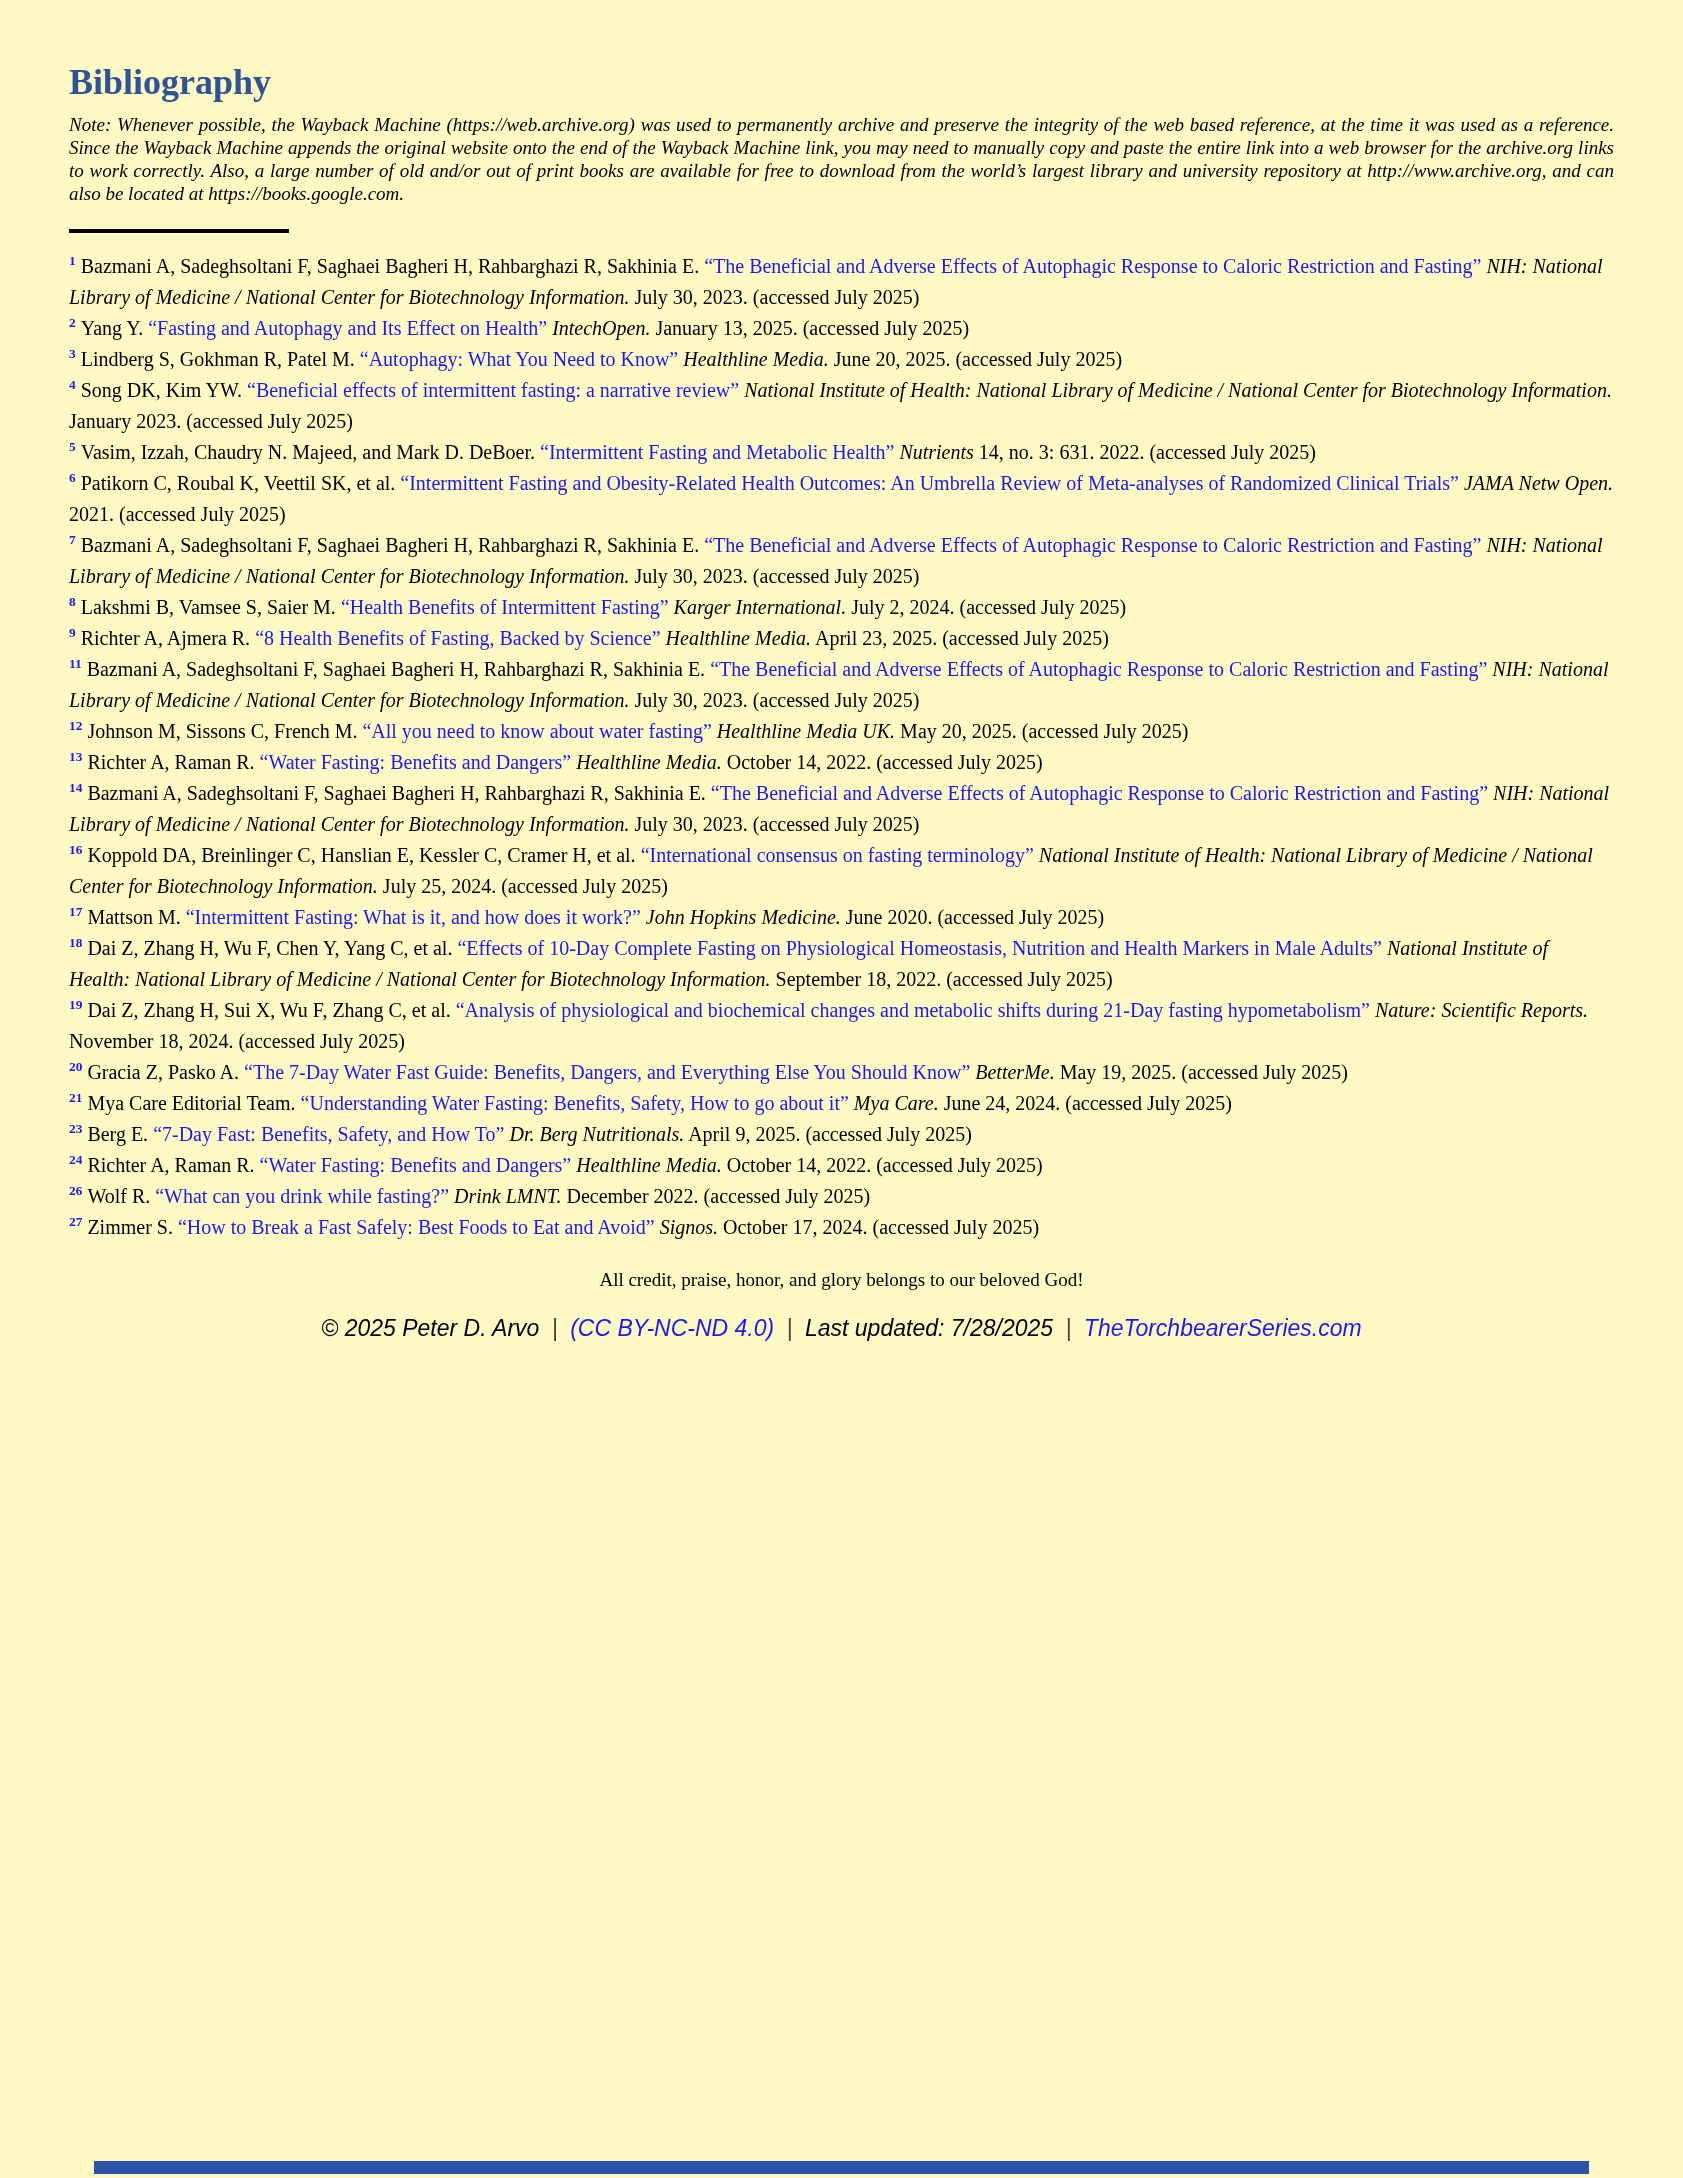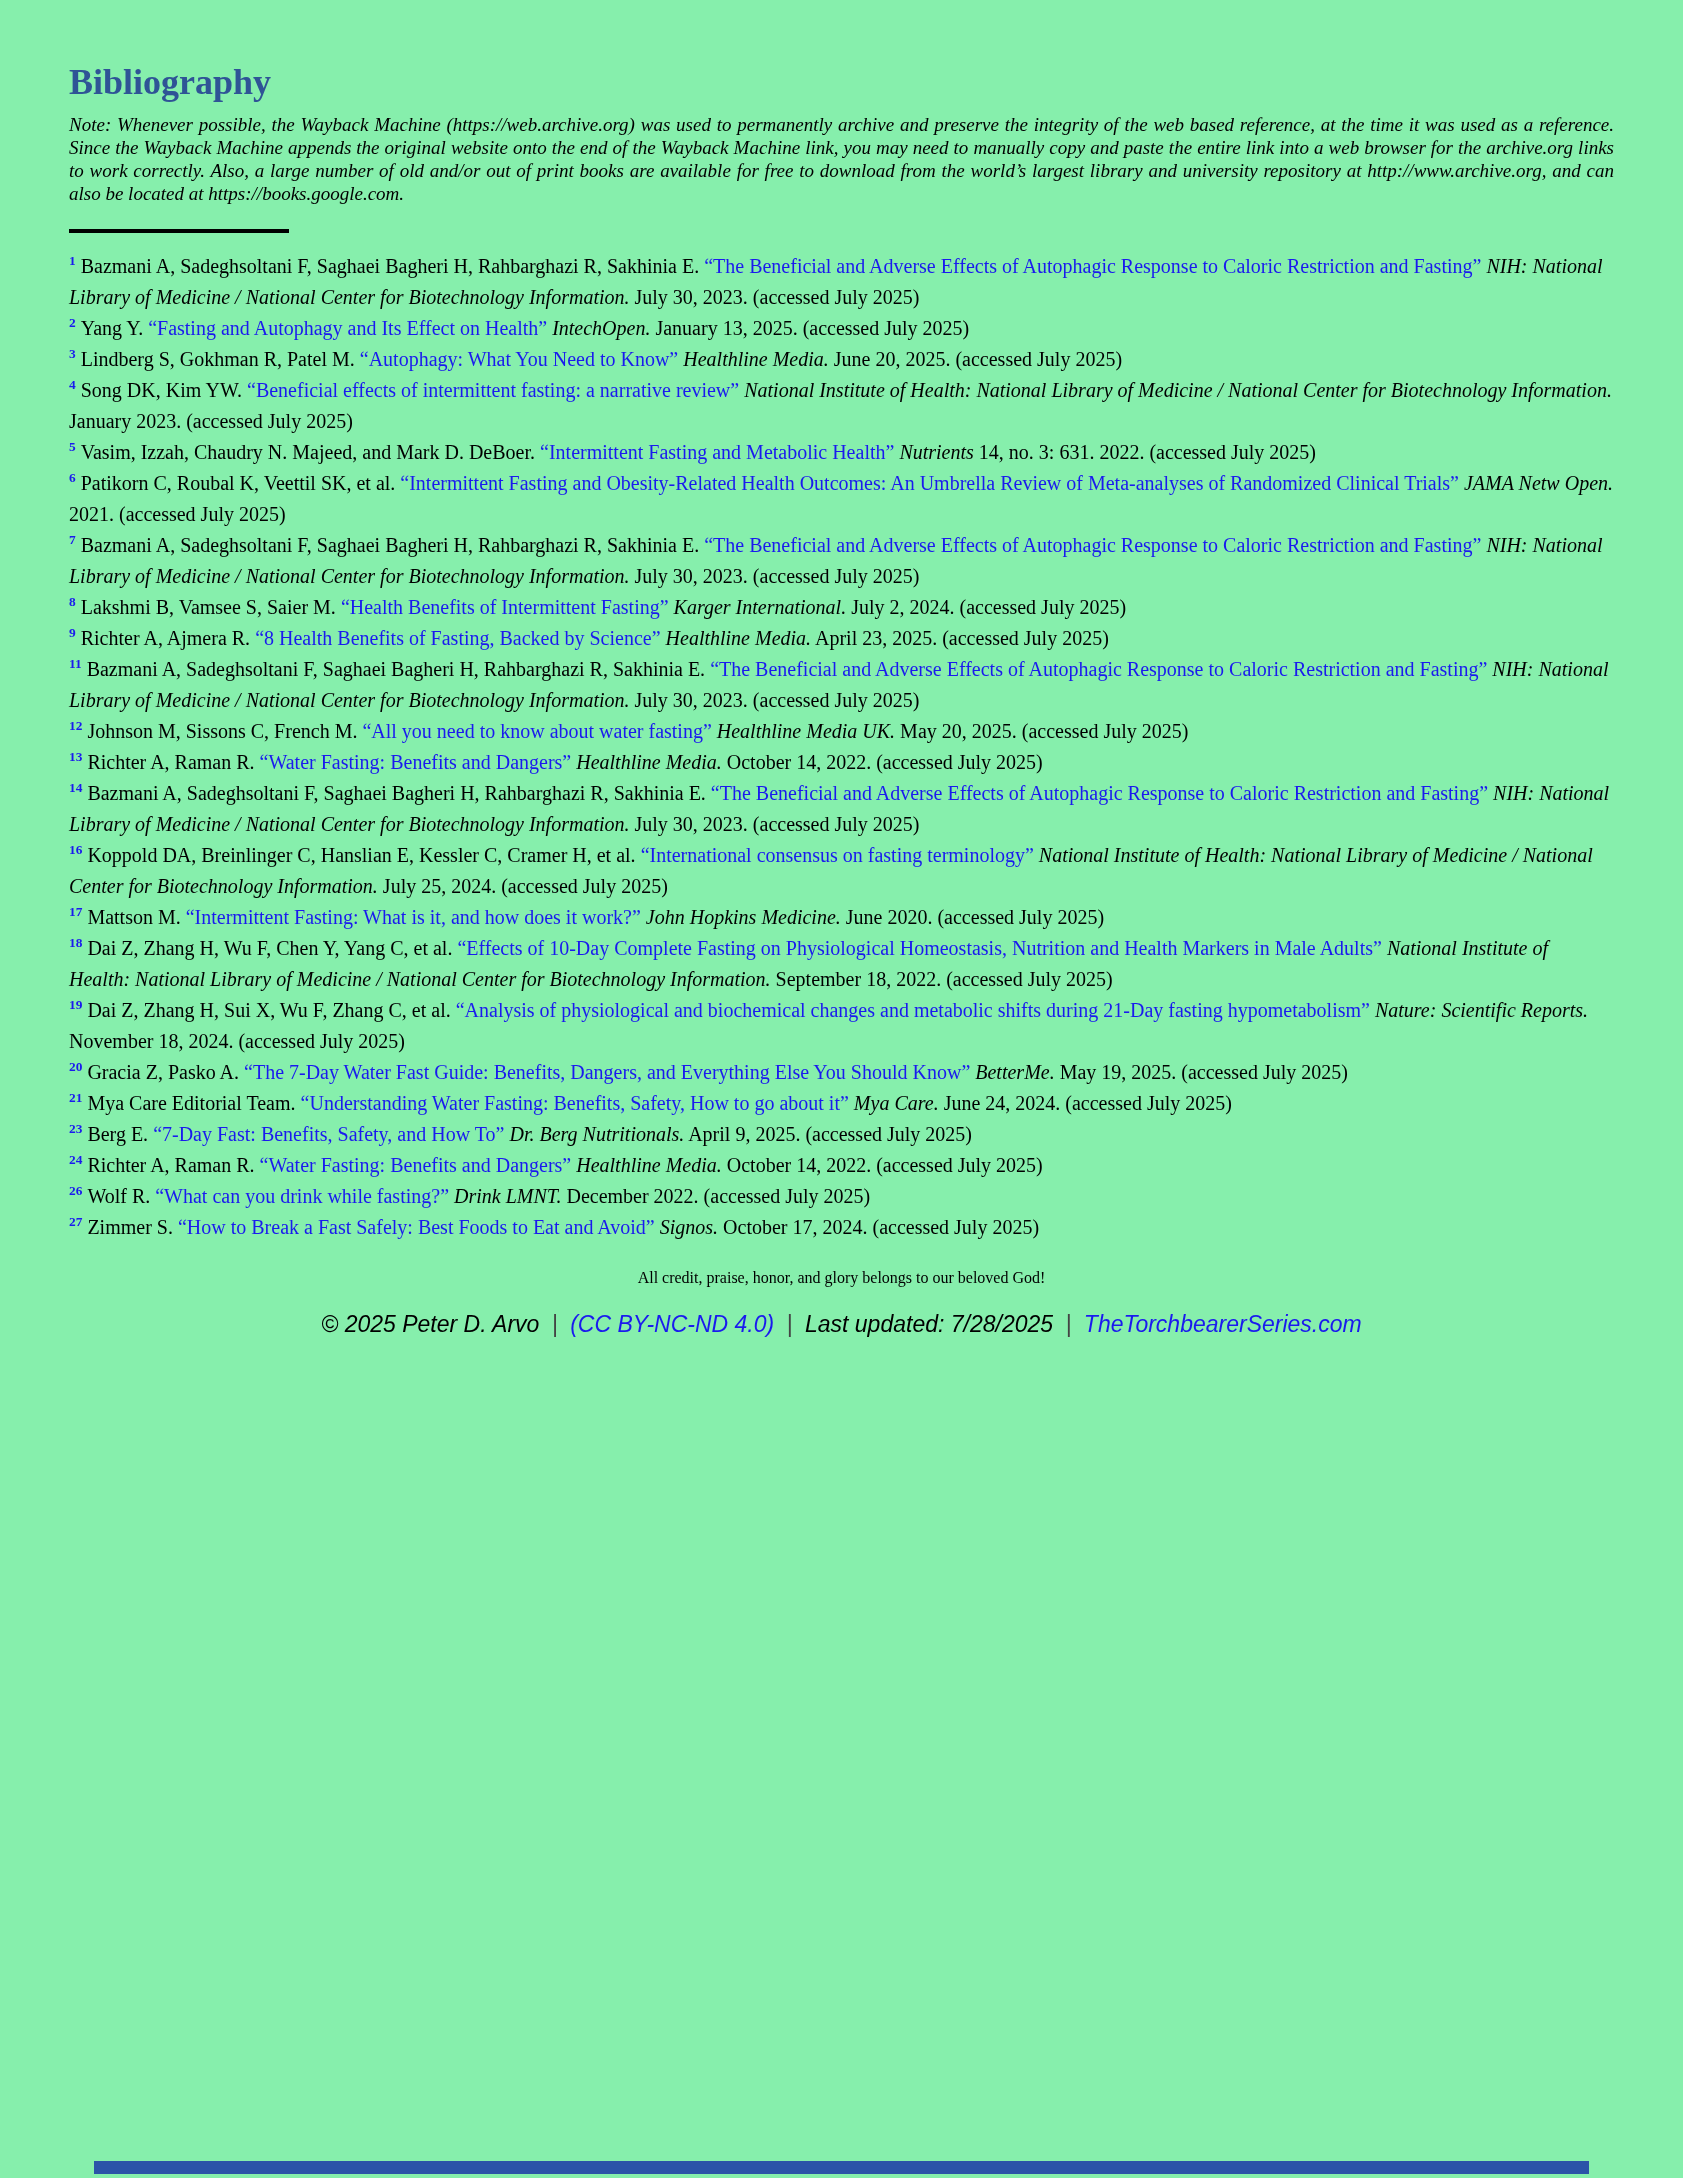--- a/index.html
+++ b/index.html
@@ -1,20 +1,20 @@
 <!DOCTYPE html>
 <html style="--title-blue: #2F5496; --link-blue: #1a1aee; --bar-blue: #2b54a8;"><head>
 <meta charset="utf-8">
 <style>
   html,body{margin:0;padding:0;background:#ffffff;}
   .page{
     position:relative;
     width:1683px;
     height:2178px;
-    background:#86efac;
+    background:#fef9c3;
     overflow:hidden;
     font-family:"Liberation Serif", serif;
     color:#000000;
     box-sizing:border-box;
     padding:61px 69px 0 69px;
   }
   h1.doc-title{
     margin:0;
     font-size:36px;
     font-weight:bold;
@@ -54,21 +54,21 @@
     line-height:0;
     margin-right:5px;
   }
   .link{ color:var(--link-blue,#1a1aee); }
   .ital{ font-style:italic; }
   .footer{
     margin-top:26px;
     text-align:center;
   }
   .credit{
-    font-size:16px;
+    font-size:19px;
     color:#000000;
     font-family:"Liberation Serif", serif;
   }
   .copyright{
     margin-top:24px;
     font-size:23px;
     font-style:italic;
     font-family:"Liberation Sans", sans-serif;
   }
   .copyright .sep{ color:#444444; font-style:italic; padding:0 6px; }

